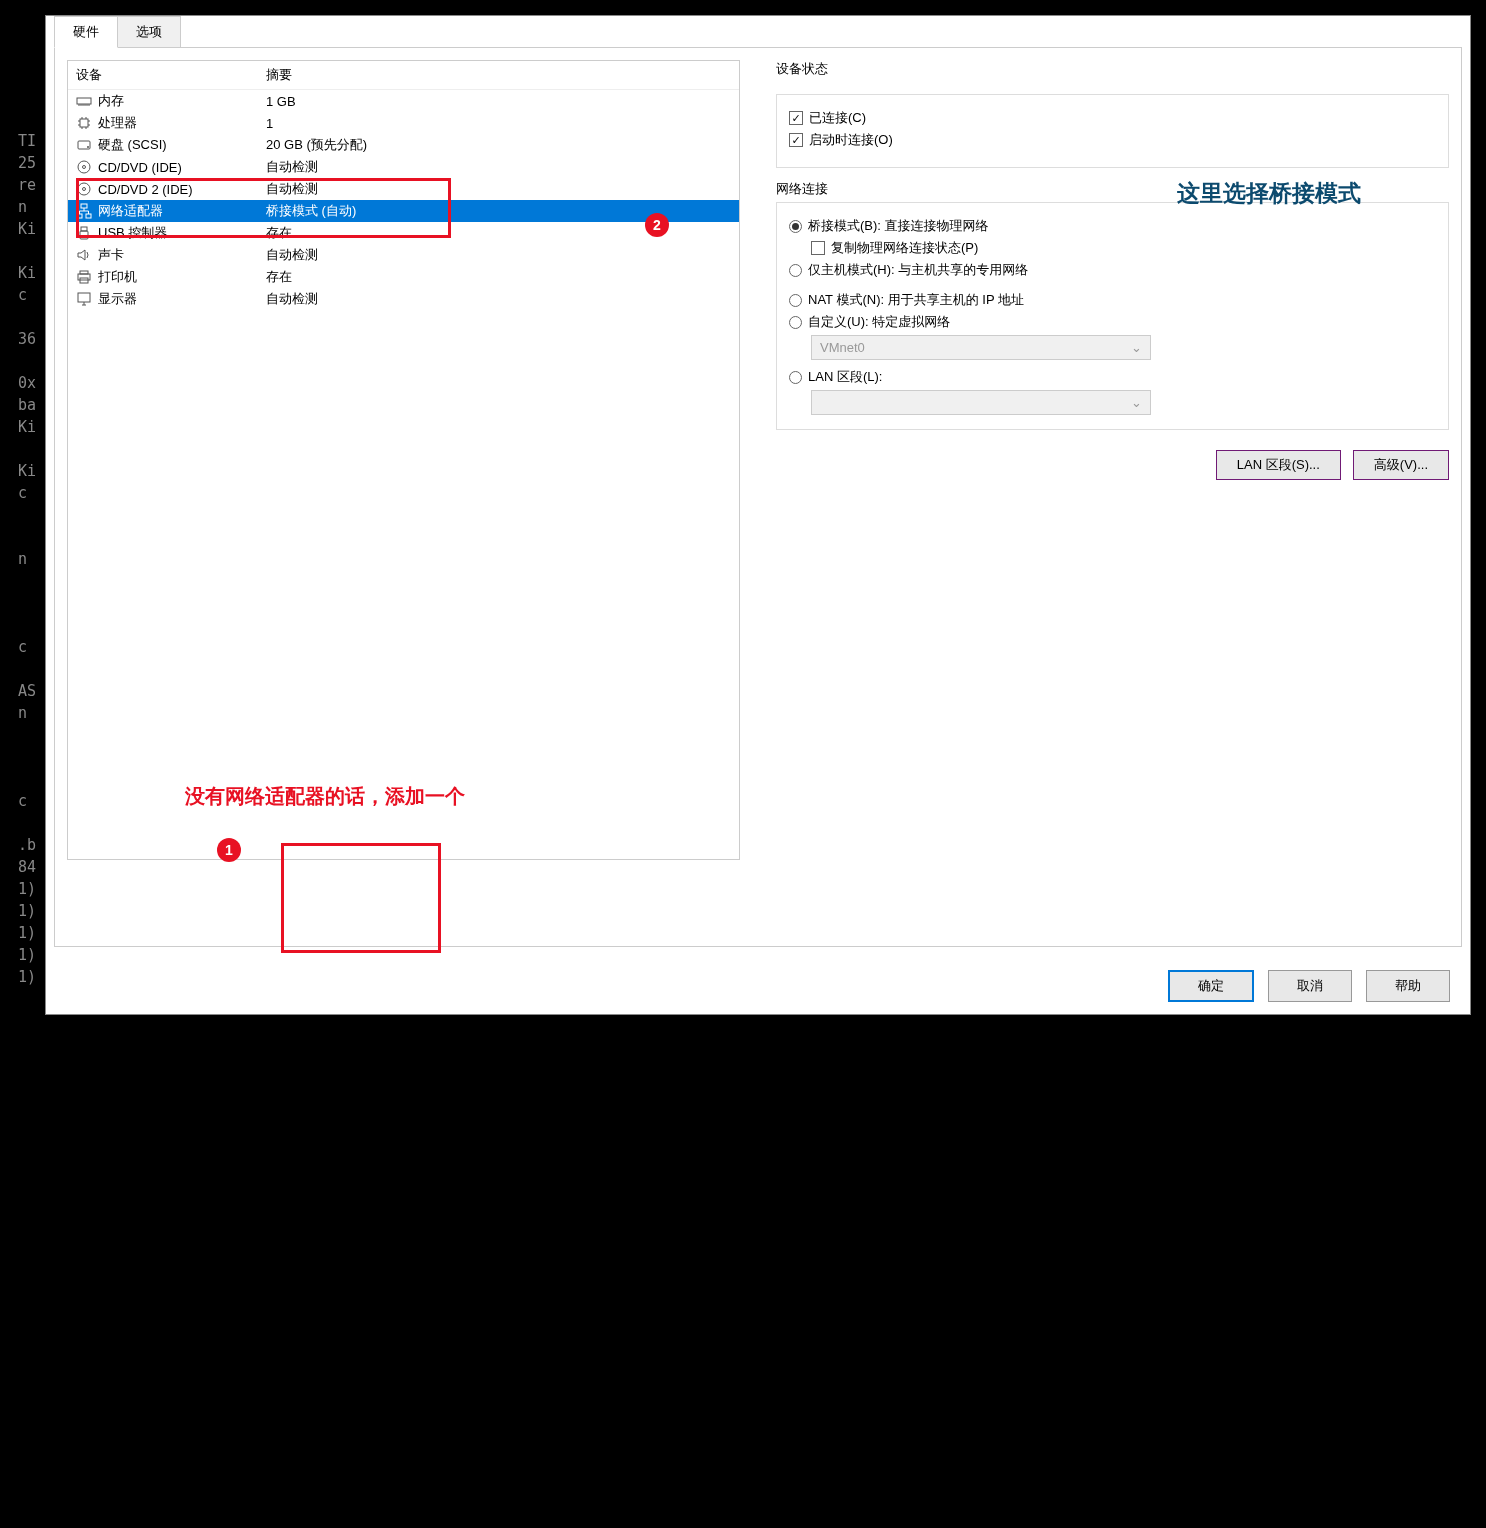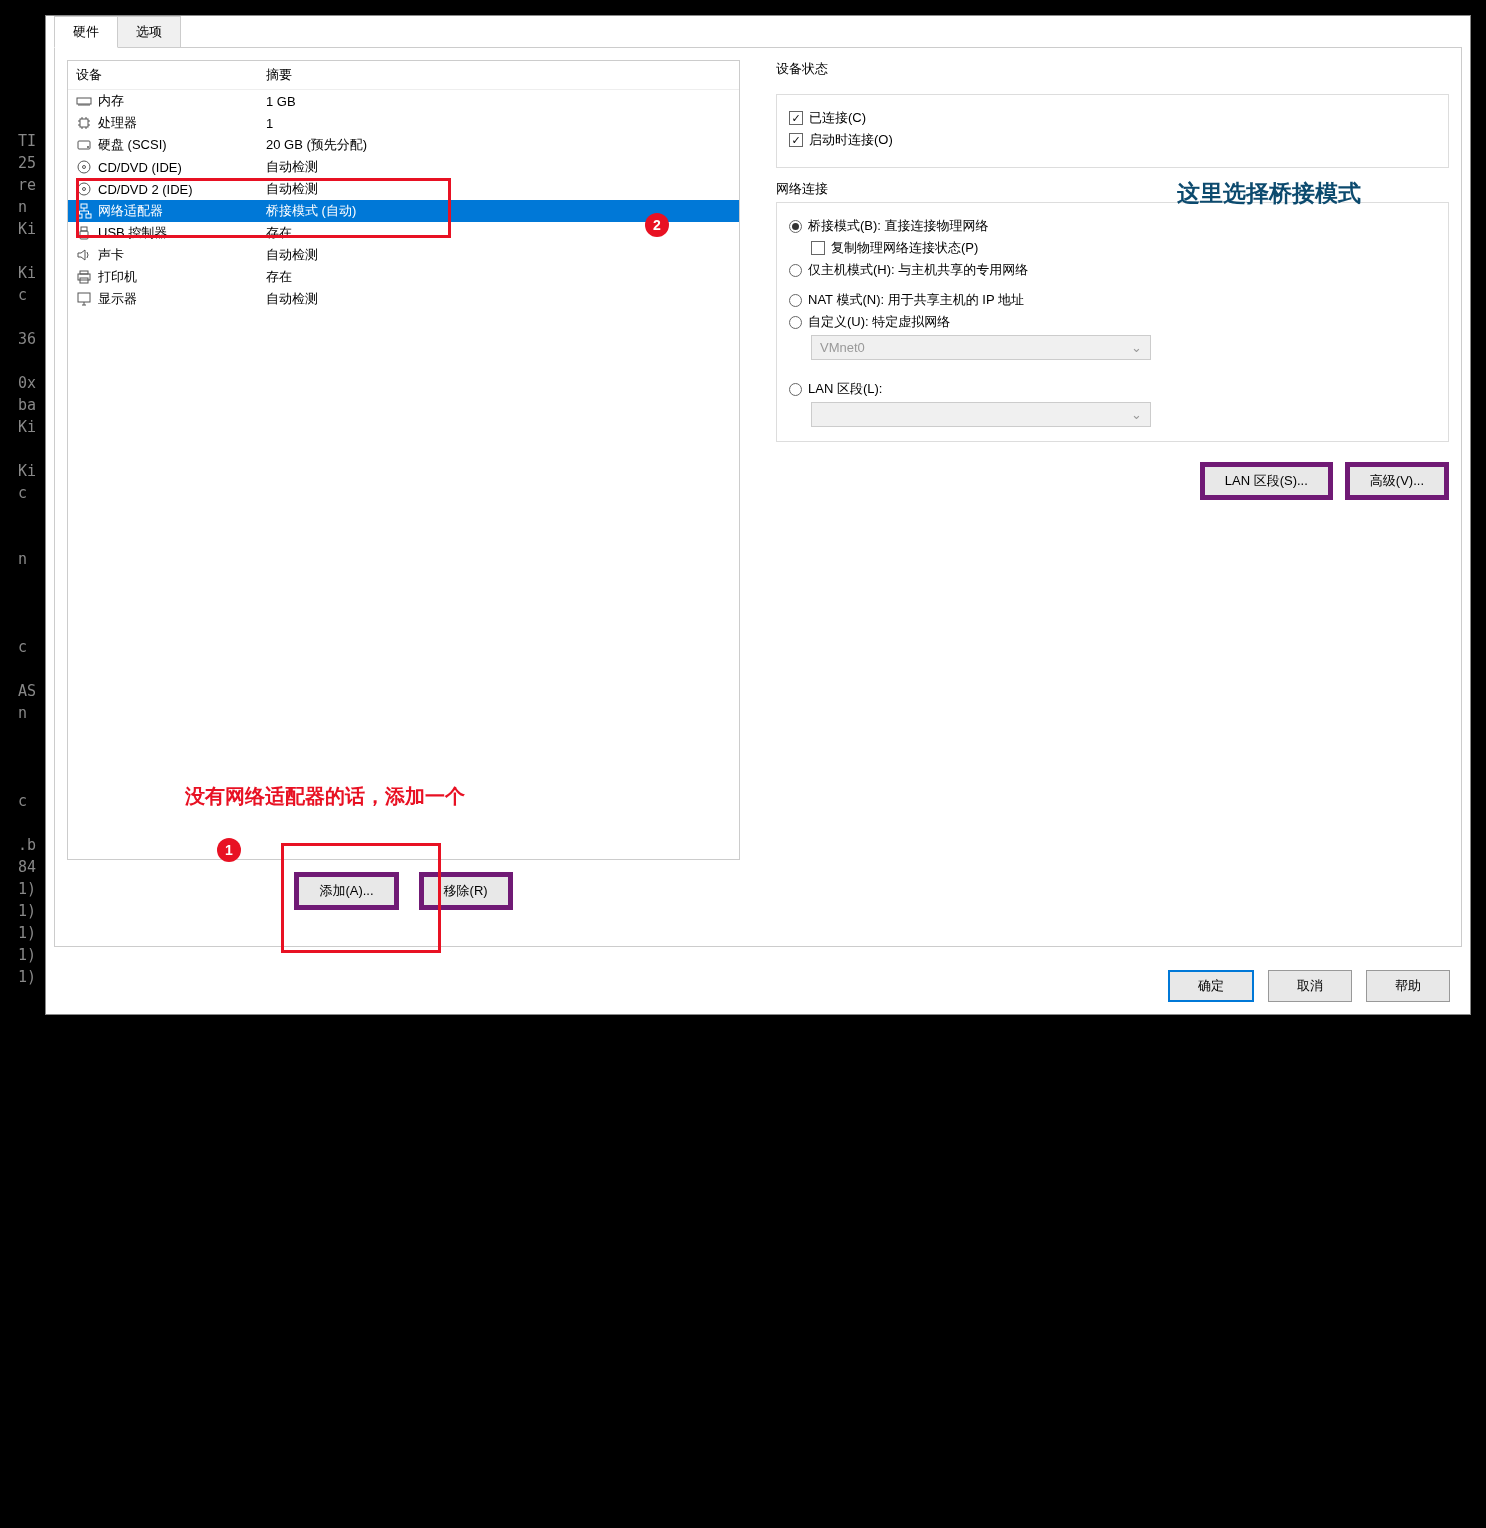--- a/index.html
+++ b/index.html
@@ -18,21 +18,21 @@
     .right-col { flex: 1; }
     .device-list { border: 1px solid #ccc; height: 800px; }
     .device-header { display: flex; padding: 5px 8px; border-bottom: 1px solid #eee; }
     .device-header .col1 { width: 190px; }
     .device-row { display: flex; padding: 2px 8px; align-items: center; cursor: pointer; }
     .device-row.selected { background: #0078d7; color: #fff; }
     .device-row .col1 { width: 190px; display: flex; align-items: center; gap: 6px; }
     .device-row .col2 { flex: 1; }
     .icon { width: 16px; height: 16px; display: inline-flex; align-items: center; justify-content: center; font-size: 12px; }
     .device-buttons { display: flex; justify-content: center; gap: 20px; margin-top: 12px; }
-    .btn { padding: 5px 20px; border: 5px solid #701a75; background: #e8e8e8; cursor: pointer; }
+    .btn { padding: 5px 20px; border: 1px solid #701a75; background: #e8e8e8; cursor: pointer; }
     .group { border: 1px solid #ddd; padding: 10px 12px 14px 12px; margin-bottom: 12px; }
     .checkbox-row, .radio-row { display: flex; align-items: center; gap: 6px; margin: 4px 0; }
     .checkbox-row.indent, .radio-row.indent { margin-left: 22px; }
     .checkbox { width: 14px; height: 14px; border: 1px solid #666; display: inline-flex; align-items: center; justify-content: center; font-size: 11px; }
     .radio { width: 13px; height: 13px; border: 1px solid #666; border-radius: 50%; display: inline-flex; align-items: center; justify-content: center; }
     .radio.checked::after { content: ""; width: 7px; height: 7px; background: #333; border-radius: 50%; }
     .select { border: 1px solid #ccc; background: #f0f0f0; padding: 4px 8px; width: 340px; display: flex; justify-content: space-between; align-items: center; margin-left: 22px; color: #999; }
     .select .chev { color: #999; }
     .right-buttons { display: flex; justify-content: flex-end; gap: 12px; margin-top: 20px; }
     .footer-buttons { position: absolute; bottom: 12px; right: 20px; display: flex; gap: 14px; }
@@ -241,24 +241,20 @@
                       <line x1="6" y1="14" x2="10" y2="14" stroke="#555"></line>
                       <line x1="8" y1="11" x2="8" y2="14" stroke="#555"></line>
                     </svg>
                   </span>
       <span>显示器</span>
     </div>
     <div class="col2">自动检测</div>
   </div>
             </div>
         </div>
-        <div class="device-buttons">
-          <button class="btn">添加(A)...</button>
-          <button class="btn">移除(R)</button>
-        </div>
       </div>
 
       <div class="right-col">
         <div style="margin-bottom:16px;">设备状态</div>
         <div class="group">
           <div class="checkbox-row">
             <span class="checkbox">✓</span>
             <span>已连接(C)</span>
           </div>
           <div class="checkbox-row">
@@ -286,21 +282,21 @@
             <span>NAT 模式(N): 用于共享主机的 IP 地址</span>
           </div>
           <div class="radio-row">
             <span class="radio"></span>
             <span>自定义(U): 特定虚拟网络</span>
           </div>
           <div class="select">
             <span>VMnet0</span>
             <span class="chev">⌄</span>
           </div>
-          <div class="radio-row" style="margin-top:20px;">
+          <div class="radio-row" style="margin-top:8px;">
             <span class="radio"></span>
             <span>LAN 区段(L):</span>
           </div>
           <div class="select">
             <span></span>
             <span class="chev">⌄</span>
           </div>
         </div>
 
         <div class="right-buttons">

